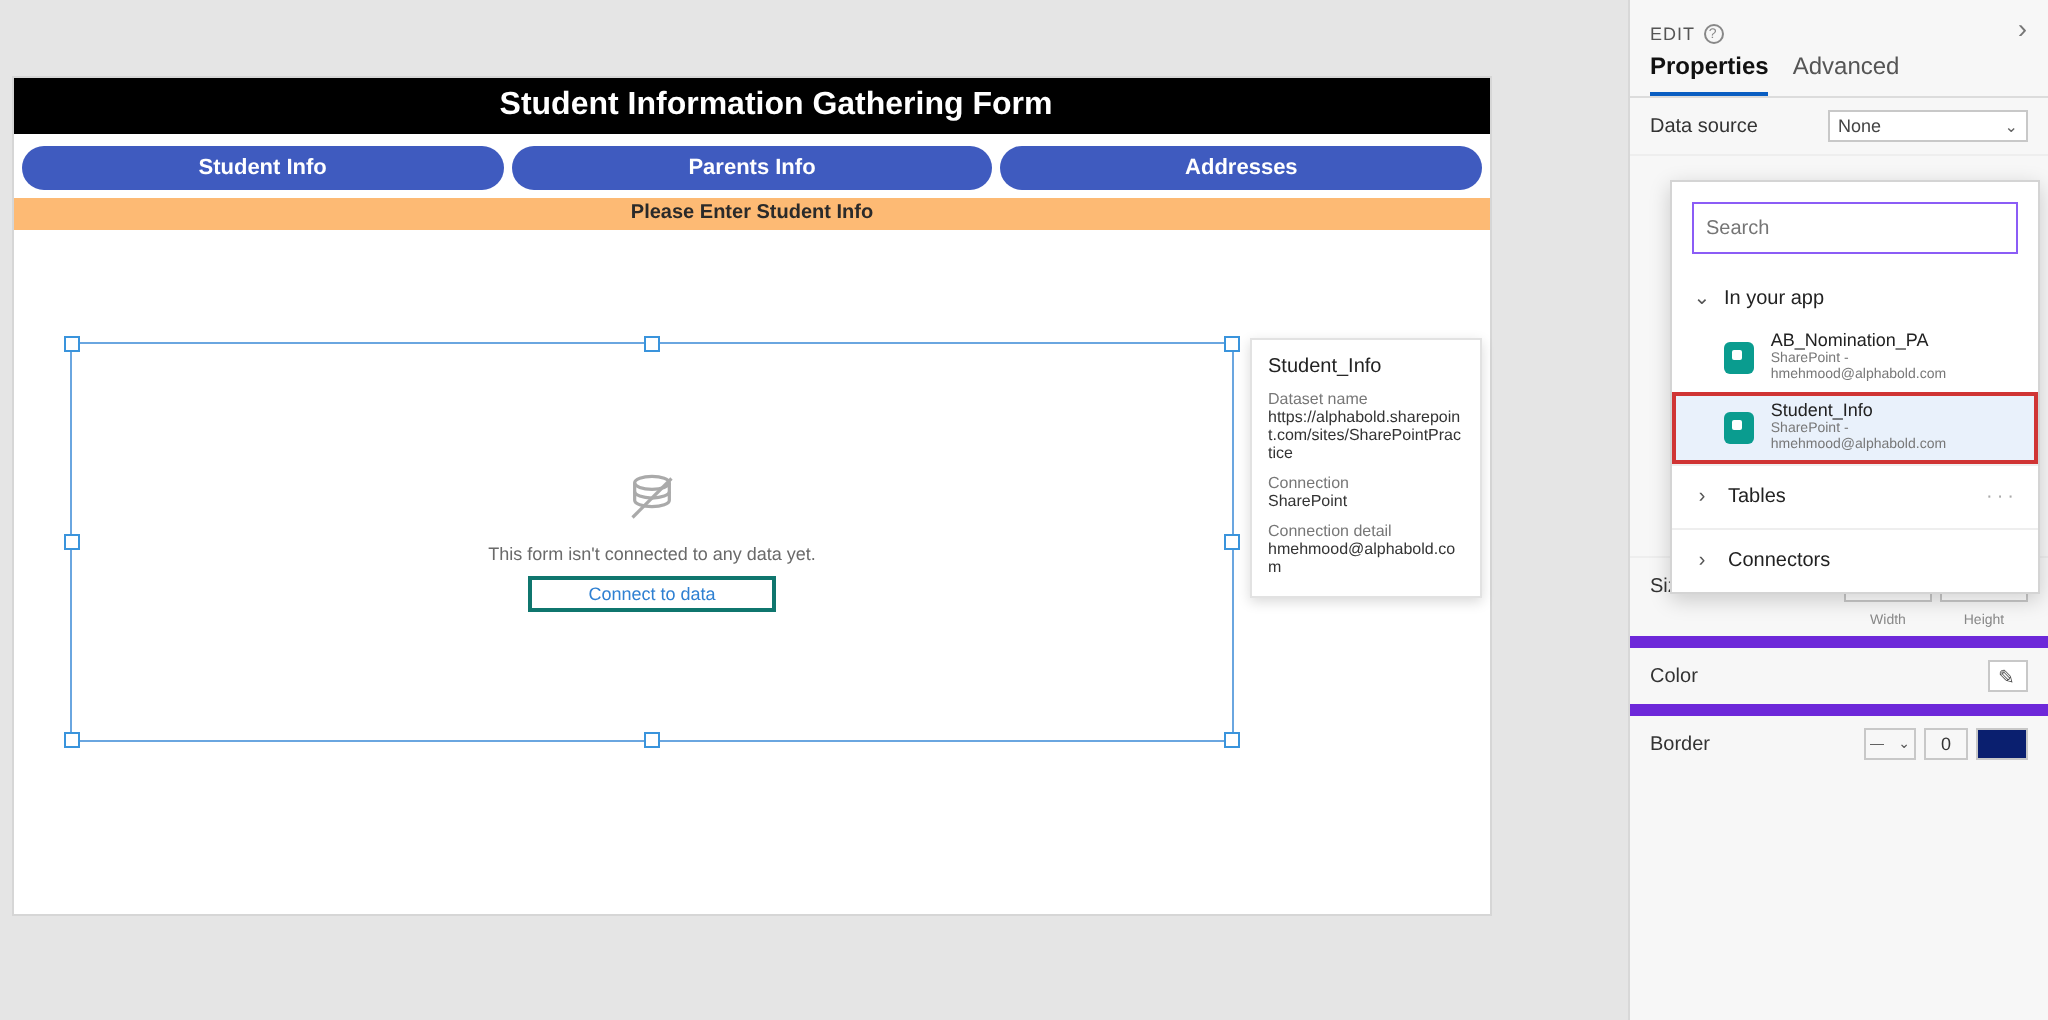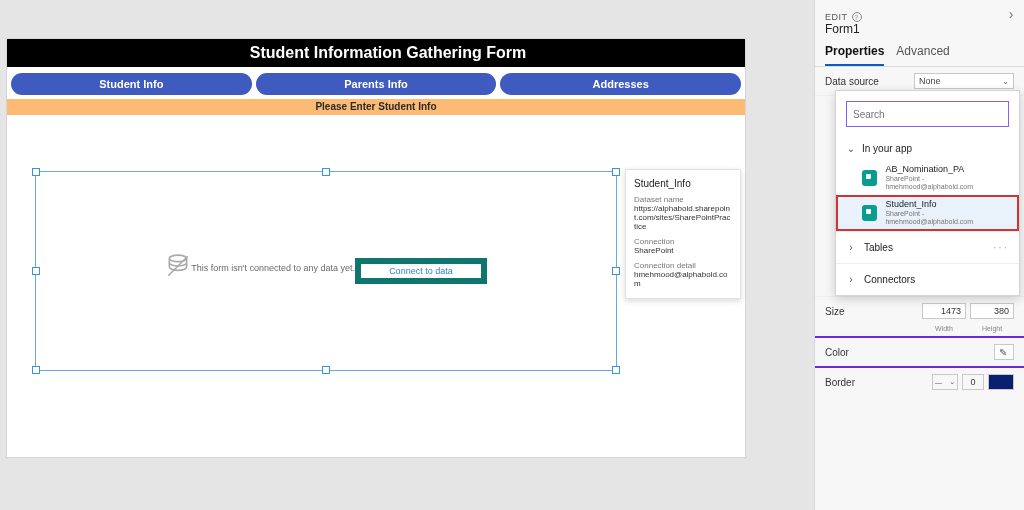--- a/index.html
+++ b/index.html
@@ -68,21 +68,21 @@
   
   .form-area {
     position: absolute;
     left: 28px;
     right: 128px;
     top: 132px;
     height: 200px;
     border: 1px solid #6aa6e0;
     background: #fff;
     display: flex;
-    flex-direction: row;
+    flex-direction: column;
     align-items: center;
     justify-content: center;
   }
   .handle {
     position: absolute;
     width: 8px; height: 8px;
     background: #fff;
     border: 1px solid #3a94dc;
   }
   .h-tl { left: -4px; top: -4px; }
@@ -104,21 +104,21 @@
 
   .empty-text {
     font-size: 9px;
     color: #6a6a6a;
     margin-bottom: 6px;
   }
   .connect-link {
     font-size: 9px;
     color: #2f80d2;
     padding: 2px 28px;
-    border: 6px solid #0f766e;
+    border: 2px solid #0f766e;
     cursor: pointer;
   }
 
   
   .ds-tooltip {
     position: absolute;
     right: 4px;
     top: 130px;
     width: 116px;
     background: #fff;
@@ -307,21 +307,21 @@
     color: #888;
     gap: 4px;
   }
   .size-sub span:first-child { margin-left: auto; width: 44px; text-align: center; }
   .size-sub span:last-child  { width: 44px; text-align: center; }
 
   .color-row, .border-row {
     display: flex;
     align-items: center;
     padding: 6px 10px;
-    border-top: 2px solid #6d28d9;
+    border-top: 6px solid #6d28d9;
   }
   .color-row .lab, .border-row .lab { flex: 1; font-size: 10px; }
   .color-swatch {
     width: 20px; height: 16px;
     border: 1px solid #c8c8c8;
     background: #fff;
     position: relative;
   }
   .color-swatch .pen {
     position: absolute;
@@ -403,21 +403,20 @@
   </div>
 </div>
 
 <div class="right-panel">
 
   <div class="rp-head">
     <span>EDIT</span>
     <span class="help">?</span>
     <span class="rp-chevron">›</span>
   </div>
-  <div class="rp-title">Form1</div>
 
   <div class="rp-tabs">
     <div class="rp-tab active">Properties</div>
     <div class="rp-tab">Advanced</div>
   </div>
 
   <div class="rp-row">
     <span class="lab">Data source</span>
     <div class="select-none">
       <span>None</span>

